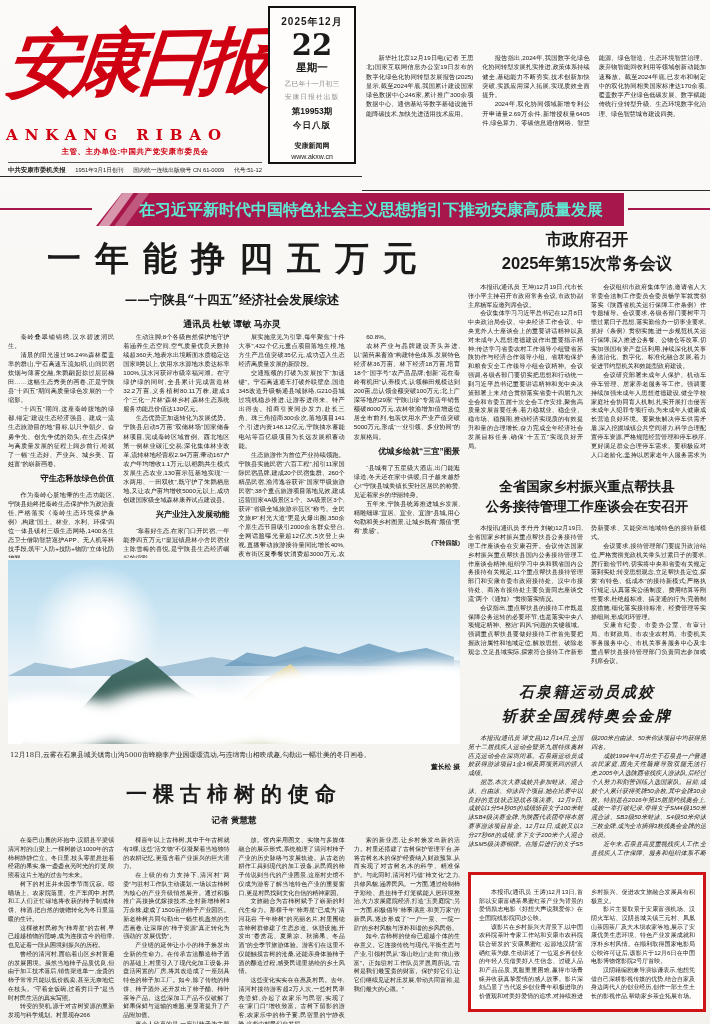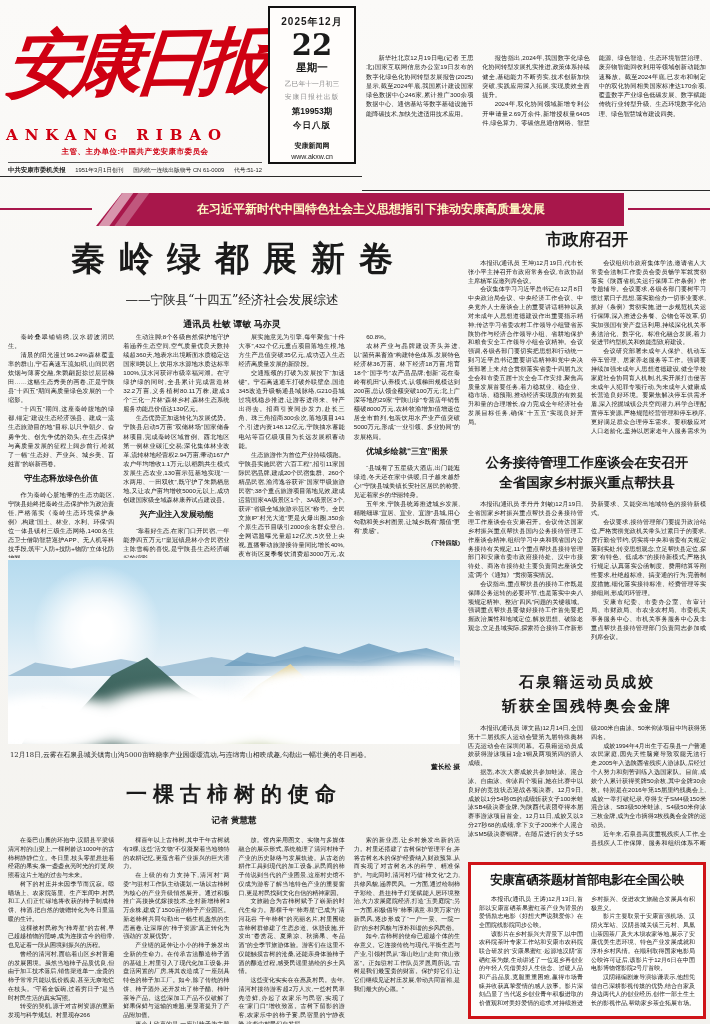--- a/index.html
+++ b/index.html
@@ -39,32 +39,32 @@
     text-align:justify;height:104px;overflow:hidden;}
   .ta-line{left:362px;top:190px;width:348px;border-top:1.5px solid #2a2a2a;}
   .mast-line{left:0;top:176px;width:362px;border-top:1.5px solid #2a2a2a;}
   
   .banner{left:96px;top:193px;width:528px;height:33px;background:#a8174b;
     clip-path:polygon(26px 0,100% 0,100% 100%,0 100%);}
   .banner .stripe1{position:absolute;left:14px;top:-4px;width:11px;height:42px;
     background:rgba(255,255,255,.55);transform:skewX(-36deg);}
   .banner .stripe2{position:absolute;left:30px;top:-4px;width:11px;height:42px;
     background:rgba(255,255,255,.28);transform:skewX(-36deg);}
-  .banner .txt{display:block;line-height:33px;text-align:center;color:#fef9c3;
-    font-weight:800;font-size:12px;white-space:nowrap;padding-left:22px;}
+  .banner .txt{display:block;line-height:33px;text-align:center;color:#5eead4;
+    font-weight:800;font-size:16px;white-space:nowrap;padding-left:22px;}
   .bline-l{left:0;top:208px;width:92px;border-top:2px solid #a8174b;}
   .bline-r{left:628px;top:208px;width:82px;border-top:2px solid #a8174b;}
   
   .mh{left:4px;top:236px;width:456px;text-align:center;}
   .mh h1{margin:0;font-size:34px;font-weight:900;letter-spacing:14px;margin-right:-14px;}
-  .mh .sub{margin-top:10px;font-size:12.5px;font-weight:400;font-family:"DejaVu Serif",serif;}
+  .mh .sub{margin-top:10px;font-size:12.5px;font-weight:700;font-family:"DejaVu Serif",serif;}
   .mh .by{margin-top:9px;font-size:9px;font-weight:800;}
   .mcols{left:8px;top:332px;width:452px;height:226px;display:flex;gap:9px;overflow:hidden;}
   .ncol{flex:1;font-size:6.2px;line-height:1.46;text-align:justify;}
-  .subhead{font-weight:900;font-size:8.2px;text-align:center;margin:5px 0;text-indent:0;}
+  .subhead{font-weight:900;font-size:8.2px;text-align:right;margin:5px 0;text-indent:0;}
   .note-turn{text-align:right;font-weight:800;text-indent:0;margin-top:3px;}
   .promo{margin-top:12px;transform:rotate(-5deg);text-align:center;font-style:italic;
     font-weight:900;font-family:"DejaVu Serif",serif;}
   .promo .l1{font-size:14px;color:#e02a12;text-shadow:1.2px 1.2px 0 #f2b13c;text-indent:0;}
   
   .photo{left:8px;top:560px;width:452px;height:184px;overflow:hidden;
     background:linear-gradient(180deg,#b6dbef 0%,#cde6f3 32%,#e7f1f7 58%,#f3f7f9 100%);}
   .sun{position:absolute;left:24px;top:4px;width:130px;height:130px;border-radius:50%;
     background:radial-gradient(circle,rgba(255,255,255,1) 16%,rgba(255,255,255,.8) 34%,rgba(255,255,255,0) 70%);}
   .far{position:absolute;left:0;top:82px;width:100%;height:34px;background:#8fb4cd;opacity:.75;
@@ -99,21 +99,21 @@
   
   .rail{left:468px;top:228px;width:238px;}
   .r-title1{text-align:center;font-size:16.5px;font-weight:900;line-height:1.45;}
   .r-title2{text-align:center;font-size:13.5px;font-weight:900;line-height:1.5;}
   .r-title3{text-align:center;font-size:15px;font-weight:900;line-height:1.55;letter-spacing:2px;}
   .r-body{margin-top:7px;column-count:2;column-gap:8px;font-size:6.1px;line-height:1.45;
     text-align:justify;overflow:hidden;}
   .gov-body{height:182px;}
   .rec{margin-top:12px;}
   .rec-body{height:146px;}
-  .ath{margin-top:24px;}
+  .ath{margin-top:10px;font-style:italic;}
   .ath-body{height:128px;}
   .movie{margin-top:10px;border:3.5px solid #cf1418;background:#fefdfb;
     padding:7px 8px;box-sizing:border-box;}
   .movie-title{text-align:center;font-size:12.5px;font-weight:900;white-space:nowrap;letter-spacing:-0.4px;}
   .movie-body{margin-top:6px;column-count:2;column-gap:8px;font-size:6px;line-height:1.45;
     text-align:justify;height:114px;overflow:hidden;}
 </style>
 </head>
 <body>
 
@@ -151,21 +151,21 @@
 
 <div class="abs bline-l"></div>
 <div class="abs banner">
   <span class="stripe1"></span>
   <span class="stripe2"></span>
   <span class="txt">在习近平新时代中国特色社会主义思想指引下推动安康高质量发展</span>
 </div>
 <div class="abs bline-r"></div>
 
 <div class="abs mh">
-  <h1>秦岭绿都展新卷</h1>
+  <h1>一年能挣四五万元</h1>
   <div class="sub">——宁陕县“十四五”经济社会发展综述</div>
   <div class="by">通讯员 杜敏 谭敏 马亦灵</div>
 </div>
 
 <div class="abs mcols">
   <div class="ncol">
     <p>秦岭叠翠铺锦绣,汉水碧波润民生。</p>
     <p>清晨的阳光漫过96.24%森林覆盖率的群山,宁石高速车流如织,山间民宿炊烟与薄雾交融,朱鹮翩跹掠过层层梯田……这幅生态秀美的画卷,正是宁陕县“十四五”期间高质量绿色发展的一个缩影。</p>
     <p>“十四五”期间,这座秦岭腹地的绿都,锚定“建设生态经济强县、建成一流生态旅游目的地”目标,以只争朝夕、奋勇争先、创先争优的劲头,在生态保护与高质量发展的征程上阔步前行,绘就了一幅“生态好、产业兴、城乡美、百姓富”的崭新画卷。</p>
     <p class="subhead">守生态释放绿色价值</p>
@@ -238,52 +238,52 @@
       <p>索的新业态,让乡村焕发出新的活力。村里还搭建了古树保护管理平台,并将古树名木的保护经费纳入财政预算,从而实现了对古树名木的科学、精准保护。与此同时,清河村巧借“柿文化”之力,共修风貌,涵养民风。一方面,通过绘制柿子彩绘、悬挂柿子灯笼赋能人居环境整治,大力发展庭院经济,打造“五美庭院”;另一方面,积极倡导“柿事满意·和美万家”的新民风,逐步形成了“一户一景、一院一韵”的乡村风貌与淳朴和谐的乡风民俗。</p>
       <p>如今,古柿树的使命已超越个体的生存意义。它连接传统与现代,平衡生态与产业,引领村民从“靠山吃山”走向“依山致富”。正如驻村工作队员罗恩周所说,“古树是我们最宝贵的财富。保护好它们,让它们继续见证村庄发展,带动共同富裕,是我们最大的心愿。”</p>
     </div>
   </div>
 </div>
 
 <div class="abs rail">
 
   <div>
     <div class="r-title1">市政府召开</div>
+    <div class="r-title1">2025年第15次常务会议</div>
     <div class="r-body gov-body">
       <p>本报讯(通讯员 王坤)12月19日,代市长张小平主持召开市政府常务会议,市政协副主席杨军应邀列席会议。</p>
       <p>会议集体学习习近平总书记在12月8日中央政治局会议、中央经济工作会议、中央党外人士座谈会上的重要讲话精神以及对未成年人思想道德建设作出重要指示精神;传达学习省委农村工作领导小组暨省苏陕协作与经济合作领导小组、省耕地保护和粮食安全工作领导小组会议精神。会议强调,各级各部门要切实把思想和行动统一到习近平总书记重要讲话精神和党中央决策部署上来,结合贯彻落实省委十四届九次全会和市委五届十次全会工作安排,聚焦高质量发展首要任务,着力稳就业、稳企业、稳市场、稳预期,推动经济实现质的有效提升和量的合理增长,奋力完成全年经济社会发展目标任务,确保“十五五”实现良好开局。</p>
       <p>会议组织市政府集体学法,邀请省人大常委会法制工作委员会委员畅学军就贯彻落实《陕西省机关运行保障工作条例》作专题辅导。会议要求,各级各部门要树牢习惯过紧日子思想,落实勤俭办一切事业要求,抓好《条例》贯彻实施,进一步规范机关运行保障,深入推进公务餐、公物仓等改革,切实加强国有资产盘活利用,持续深化机关事务法治化、数字化、标准化融合发展,着力促进节约型机关和效能型政府建设。</p>
       <p>会议研究部署未成年人保护、机动车停车管理、居家养老服务等工作。强调要持续加强未成年人思想道德建设,健全学校家庭社会协同育人机制,扎实开展打击侵害未成年人犯罪专项行动,为未成年人健康成长营造良好环境。要聚焦解决停车供需矛盾,深入挖掘城镇公共空间潜力,科学合理配置停车资源,严格规范经营管理和停车秩序,更好满足群众合理停车需求。要积极应对人口老龄化,坚持以居家老年人服务需求为导向,充分激发政府、市场、社会、家庭等多元主体的积极性,不断优化资源配置,配套完善服务供给体系,促进养老服务高质量发展。会议还研究了其他事项。</p>
     </div>
   </div>
 
   <div class="rec">
+    <div class="r-title2">全省国家乡村振兴重点帮扶县</div>
     <div class="r-title2">公务接待管理工作座谈会在安召开</div>
-    <div class="r-title2">全省国家乡村振兴重点帮扶县</div>
     <div class="r-body rec-body">
       <p>本报讯(通讯员 李丹丹 刘敏)12月19日,全省国家乡村振兴重点帮扶县公务接待管理工作座谈会在安康召开。会议传达国家乡村振兴重点帮扶县国内公务接待管理工作座谈会精神,组织学习中央和我省国内公务接待有关规定,11个重点帮扶县接待管理部门和安康市委市政府接待处、汉中市接待处、商洛市接待处主要负责同志座谈交流“两个《通知》”贯彻落实情况。</p>
       <p>会议指出,重点帮扶县的接待工作既是保障公务运转的必要环节,也是落实中央八项规定精神、整治“四风”问题的关键领域。强调重点帮扶县要做好接待工作首先要把握政治属性和地域定位,解放思想、破除老观念,立足县域实际,探索符合接待工作新形势新要求、又能突出地域特色的接待新模式。</p>
       <p>会议要求,接待管理部门要提升政治站位,严格贯彻党政机关带头过紧日子的要求,厉行勤俭节约,切实将中央和省委有关规定落到实处;转变思想观念,立足帮扶县定位,探索“有特色、低成本”的接待新模式;严格执行规定,认真落实公函制度、费用结算等刚性要求,杜绝超标准、搞变通的行为;完善制度措施,细化落实接待标准、经费管理等实操细则,形成闭环管理。</p>
       <p>安康市纪委、市委办公室、市审计局、市财政局、市农业农村局、市委机关事务服务中心、市机关事务服务中心及非重点帮扶县接待管理部门负责同志参加或列席会议。</p>
     </div>
   </div>
 
   <div class="ath">
     <div class="r-title3">石泉籍运动员成姣</div>
     <div class="r-title3">斩获全国残特奥会金牌</div>
     <div class="r-body ath-body">
       <p>本报讯(通讯员 谭文昌)12月14日,全国第十二届残疾人运动会暨第九届特殊奥林匹克运动会在深圳闭幕。石泉籍运动员成姣获得游泳项目1金1铜及两项第四的骄人成绩。</p>
       <p>据悉,本次大赛成姣共参加蛙泳、混合泳、自由泳、仰泳四个项目,她在比赛中以良好的竞技状态迎战各项决赛。12月9日,成姣以1分54秒05的成绩斩获女子100米蛙泳SB4级决赛金牌,为陕西代表团夺得本届赛事游泳项目首金。12月11日,成姣又以3分27秒68的成绩,拿下女子200米个人混合泳SM5级决赛铜牌。在随后进行的女子S5级200米自由泳、50米仰泳项目中均获得第四名。</p>
       <p>成姣1994年4月出生于石泉县一户普通农民家庭,因先天性脑瘫导致双腿无法行走,2005年入选陕西省残疾人游泳队,后经过个人努力和刻苦训练入选国家队。目前,成姣个人累计获得奖牌50余枚,其中金牌30余枚。特别是在2016年第15届里约残奥会上,成姣一举打破纪录,夺得女子SM4级150米混合泳、SB3级50米蛙泳、S4级50米仰泳三枚金牌,成为全市摘得3枚残奥会金牌的运动员。</p>
       <p>近年来,石泉县高度重视残疾人工作,全县残疾人工作保障、服务和组织体系不断健全,残疾人参与社会活动的环境和条件明显改善,合法权益得到有力维护,全县残疾人事业健康快速发展。尤其是残疾人体育工作成效明显,涌现出一大批以夏江波、成姣为代表的石泉籍优秀运动员,先后在残奥会、全国残疾人运动会等大型综合运动会中崭露头角,屡获佳绩,展现了石泉健儿的良好风采。</p>
     </div>
   </div>
 
   <div class="movie">
-    <div class="movie-title">安康富硒茶题材首部电影在全国公映</div>
     <div class="movie-body">
       <p>本报讯(通讯员 王涛)12月13日,首部以安康富硒茶果蜜红茶产业为背景的爱情励志电影《好想大声说我爱你》在全国院线影院同步公映。</p>
       <p>该影片在乡村振兴大背景下,以中国农科院茶叶专家工作站和安康市农科院联合研发的“安康果蜜红·起源地汉阴”富硒红茶为媒,生动讲述了一位返乡再创业的年轻人凭借美好人生信念、过硬人品和产品品质,克服重重困难,赢得市场青睐并收获真挚爱情的感人故事。影片深刻凸显了当代返乡创业青年积极进取的价值观和对美好爱情的追求,对持续推进乡村振兴、促进农文旅融合发展具有积极意义。</p>
       <p>影片主要取景于安康富强机场、汉阴火车站、汉阴县城关镇三元村、凤凰山茶园茶厂及大木坝农家等地,展示了安康优美生态环境、特色产业发展成就和淳朴乡村风情。在顺利取得国家电影局公映许可证后,该影片于12月6日在中国电影博物馆影院2号厅首映。</p>
       <p>汉阴籍编剧兼导演徐谦表示,他想凭借自己深耕影视传媒的优势,结合自家及身边两代人的创业经历,创作一部土生土长的影视作品,帮助家乡茶企拓展市场。家乡有关部门和新闻单位给了他和团队大力支持,他有信心依托家乡丰富的资源,创作更多影视好作品。</p>
     </div>
   </div>
 
 </div>
 

